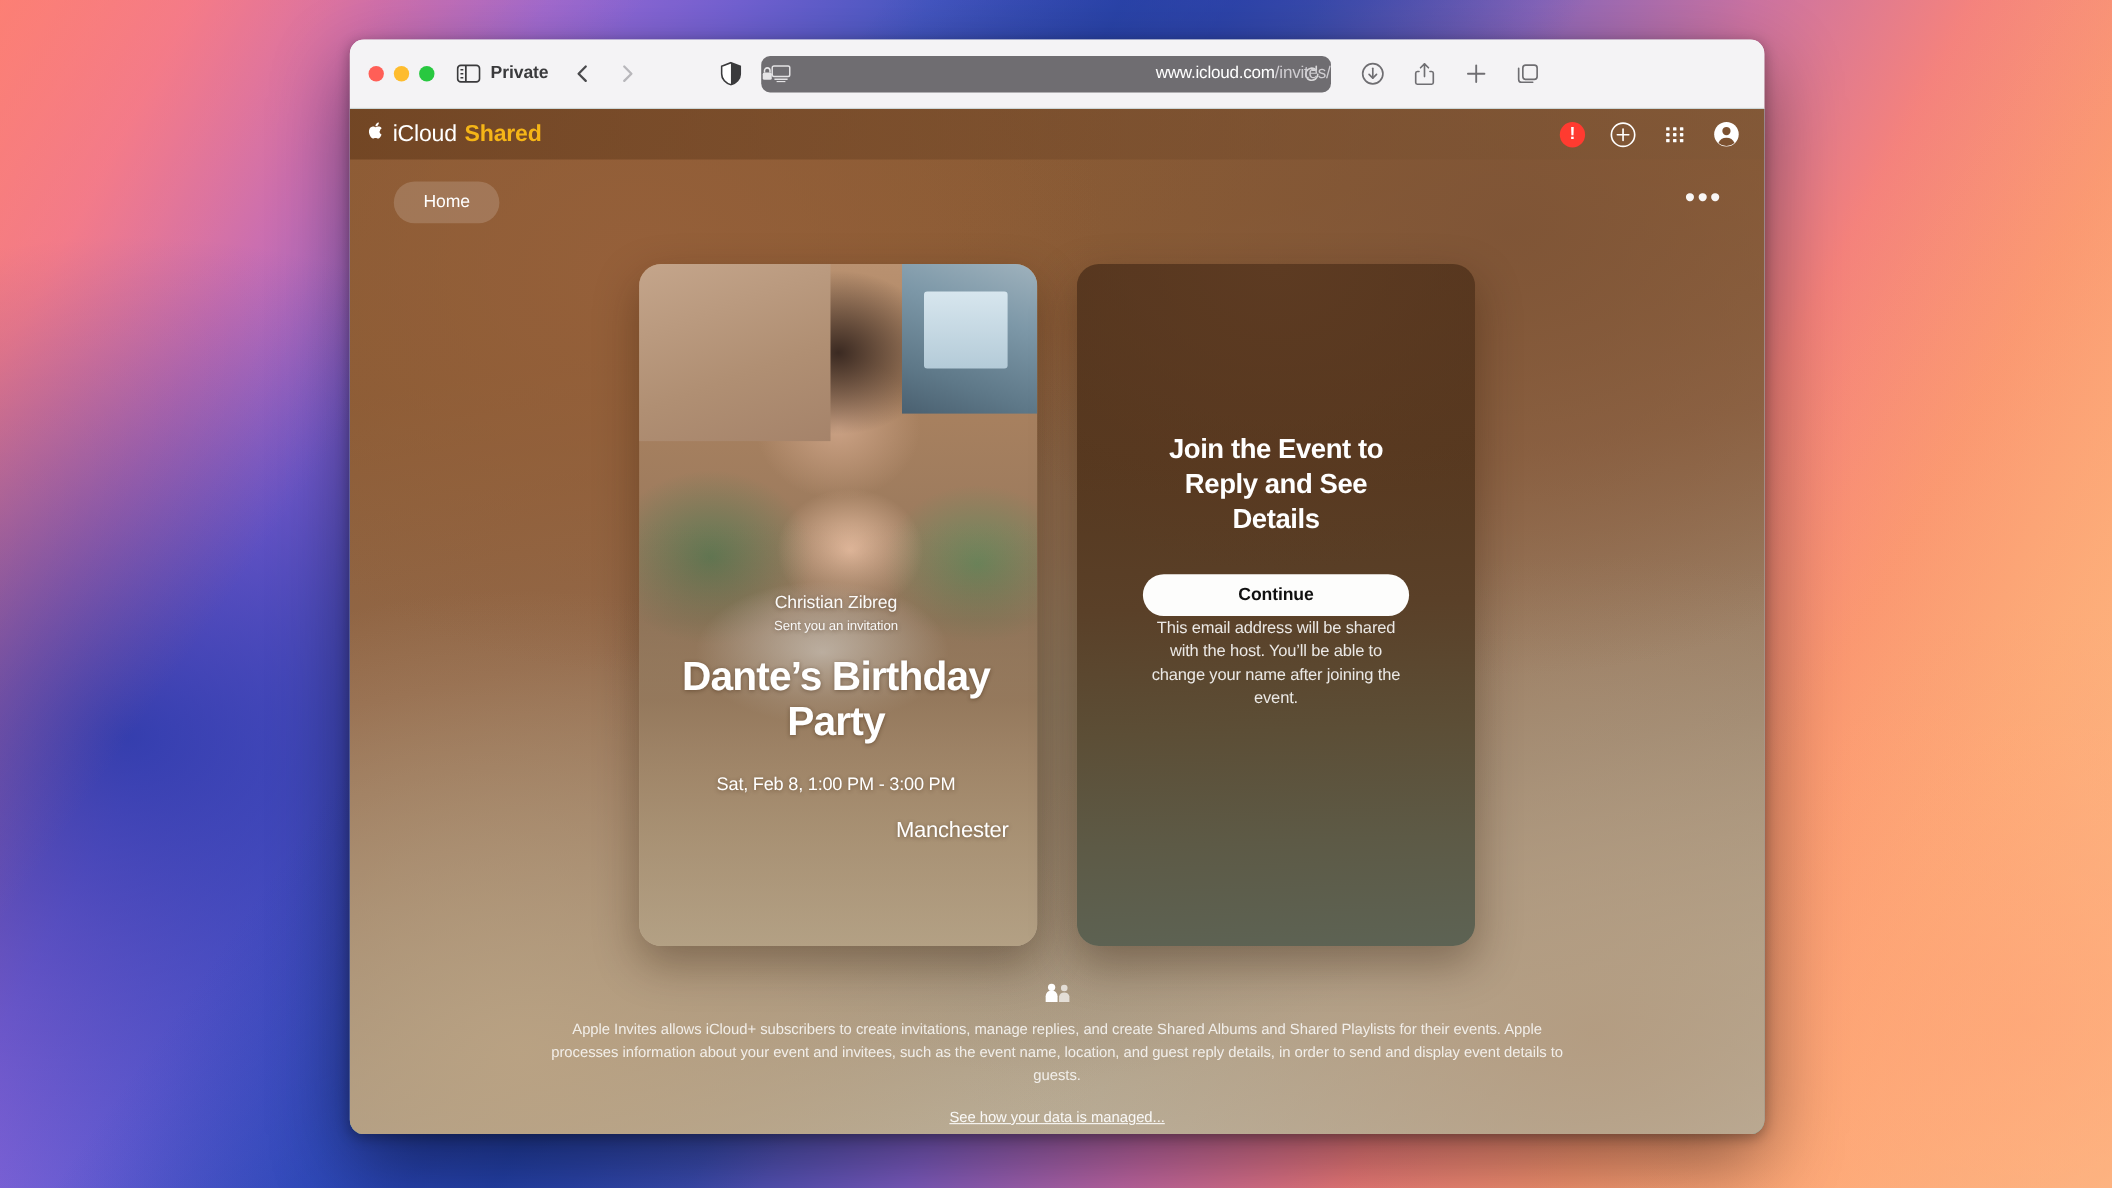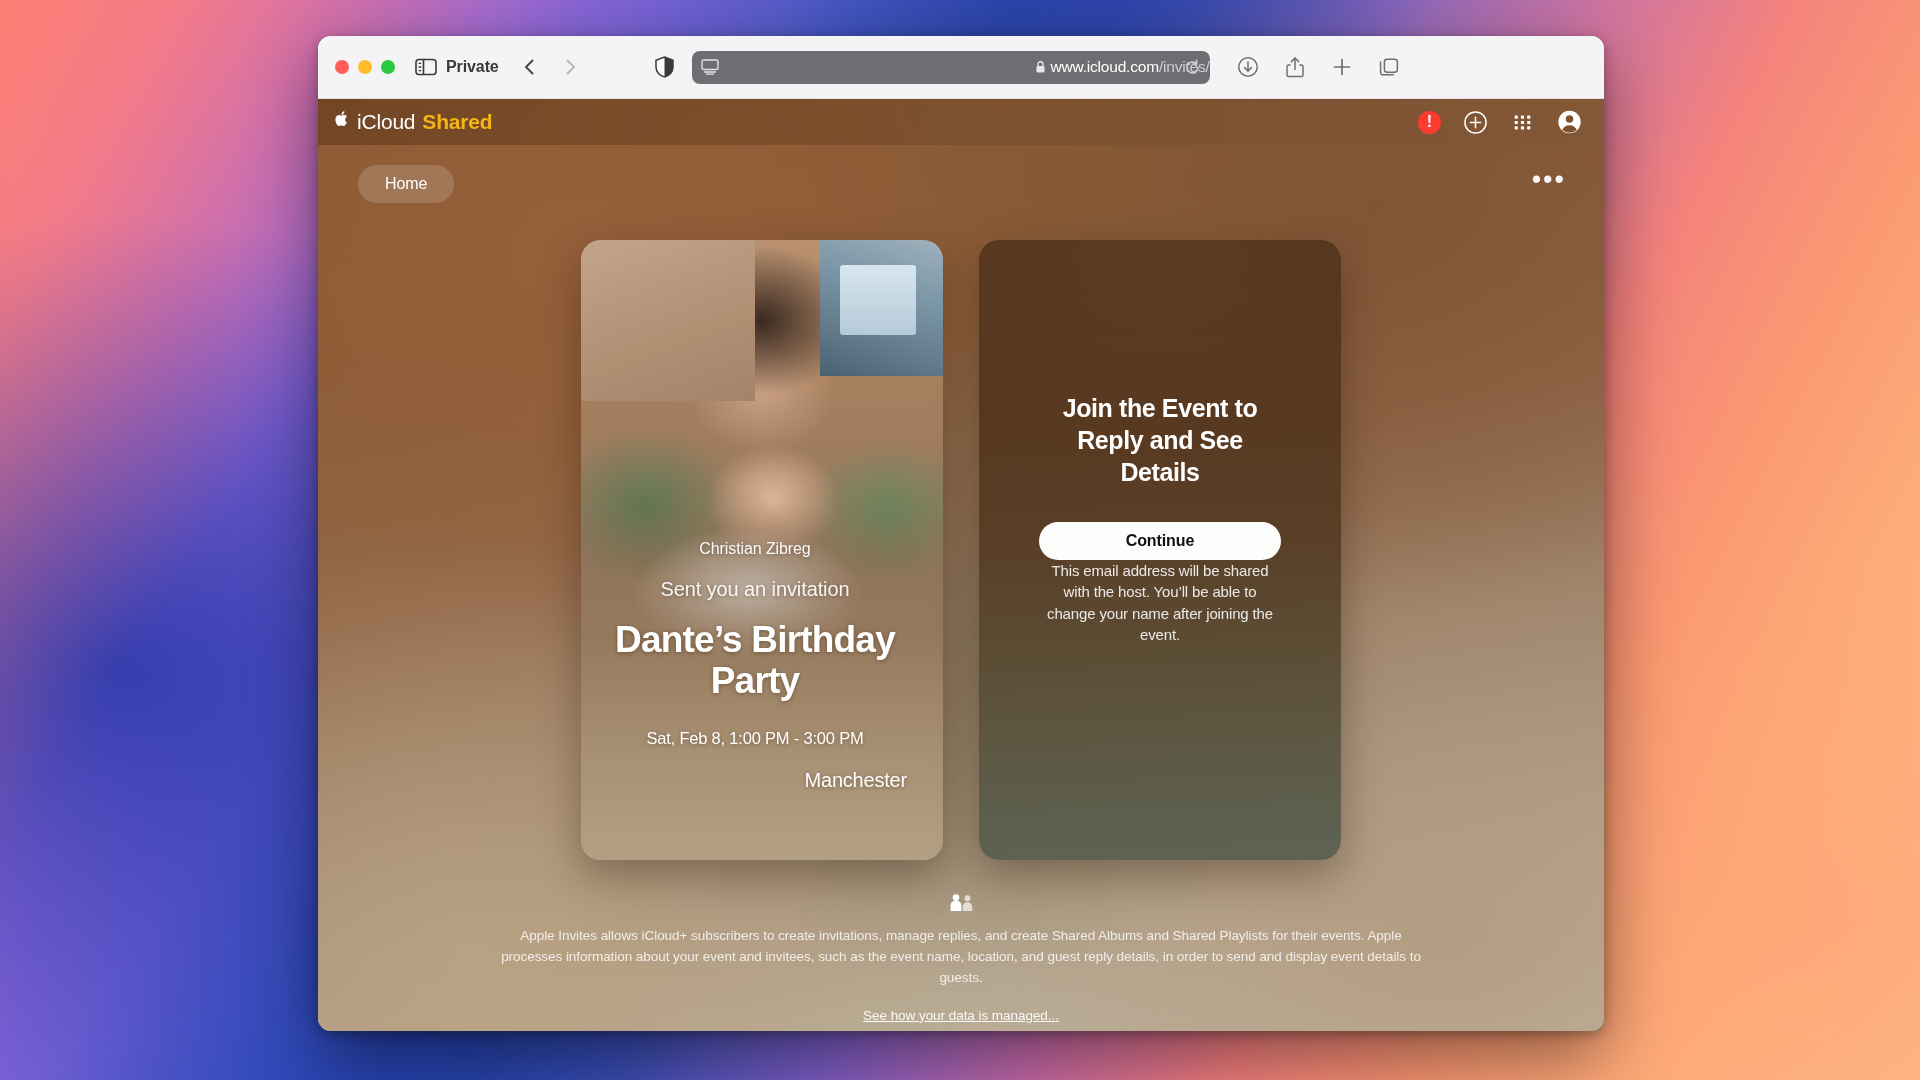--- a/index.html
+++ b/index.html
@@ -104,21 +104,21 @@
     align-items: center;
     padding: 0 9px;
     position: relative;
   }
   .reader-icon { width: 18px; height: 16px; flex: 0 0 auto; }
   .url-center {
     position: absolute;
     left: 0; right: 0;
     display: flex;
     align-items: center;
-    justify-content: flex-end;
+    justify-content: space-between;
     gap: 5px;
     pointer-events: none;
   }
   .lock { width: 11px; height: 14px; }
   .url-text { font-size: 15.5px; color: #ffffff; letter-spacing: -0.2px; }
   .url-text .path { color: #cfcdd1; }
   .reload { margin-left: auto; width: 17px; height: 17px; flex: 0 0 auto; }
 
   .tb-right { display: flex; align-items: center; gap: 25px; margin-left: 27px; }
   .tb-icon { width: 22px; height: 22px; display: flex; align-items: center; justify-content: center; }
@@ -233,28 +233,28 @@
     position: absolute; inset: 0;
     background: linear-gradient(180deg,
       rgba(0,0,0,0) 0%, rgba(0,0,0,0) 38%,
       rgba(110,80,58,0.35) 52%,
       rgba(130,100,72,0.58) 64%,
       rgba(150,122,92,0.66) 76%,
       rgba(168,146,116,0.62) 100%);
   }
   .card-content {
     position: absolute;
-    left: 0; right: 14px; top: 300px;
+    left: 0; right: 4px; top: 300px;
     padding: 0 22px;
     text-align: center;
     color: #fff;
     text-shadow: 0 1px 4px rgba(60,36,16,0.45);
   }
   .host-name { font-size: 16px; color: rgba(255,255,255,0.96); letter-spacing: -0.1px; }
-  .host-sub { font-size: 20px; color: rgba(255,255,255,0.93); margin-top: 20px; letter-spacing: -0.1px; }
+  .host-sub { font-size: 12px; color: rgba(255,255,255,0.93); margin-top: 4px; letter-spacing: -0.1px; }
   .event-title {
     font-size: 37px; font-weight: bold; line-height: 1.12;
     margin-top: 18px; letter-spacing: -0.8px;
   }
   .event-when { font-size: 16.5px; margin-top: 27px; letter-spacing: -0.2px; }
   .event-where { font-size: 20px; margin-top: 21px; letter-spacing: -0.2px; text-align: right; }
 
   .join-card {
     width: 362px;
     height: 620px;

